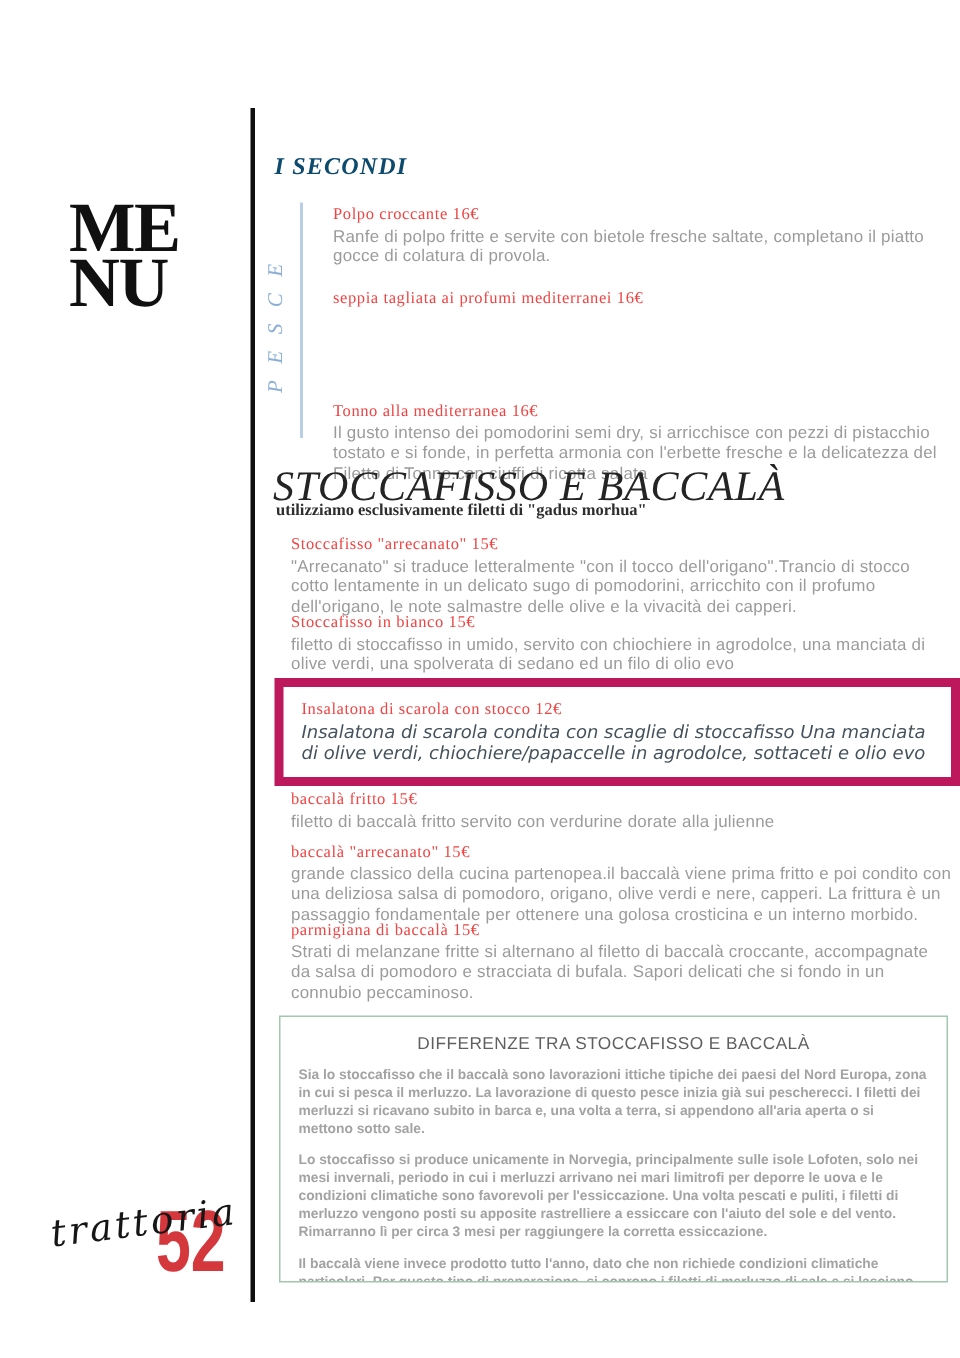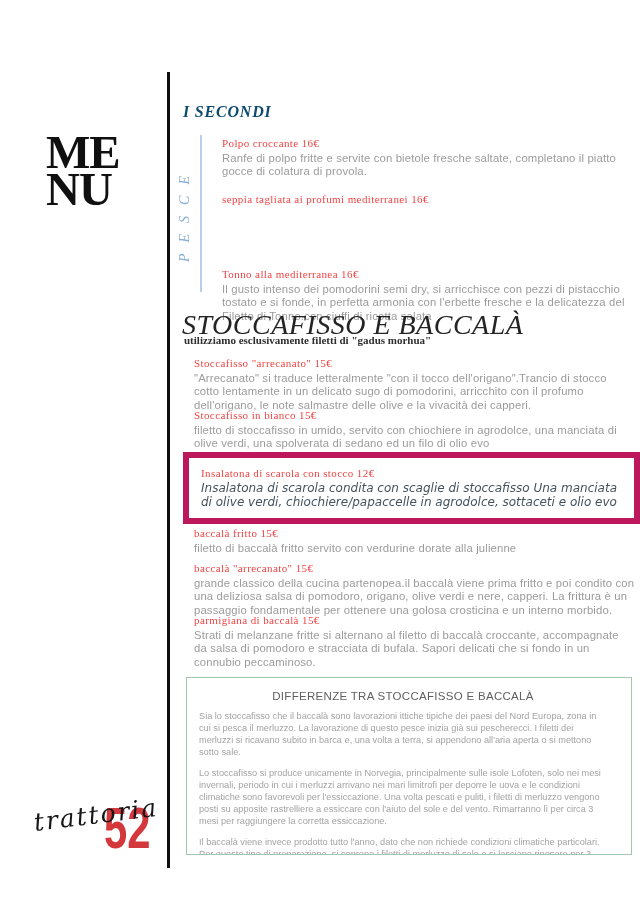--- a/index.html
+++ b/index.html
@@ -63,28 +63,28 @@
     border:6px solid #be185d;padding:9px 12px 8px 12px;
   }
   .hand-desc{
     font-family:"DejaVu Sans",sans-serif;font-style:italic;
     font-size:12px;line-height:1.2;color:#45525c;margin:2px 0 0 0;
   }
 
   
   .info-box{
     left:186px;top:677px;width:446px;height:178px;box-sizing:border-box;
-    border:1px solid #a2c6ae;padding:12px 24px 8px 12px;overflow:hidden;
+    border:1px solid #a2c6ae;padding:12px 12px 8px 12px;overflow:hidden;
   }
   .info-title{
     text-align:center;font-size:11.5px;letter-spacing:0.3px;color:#5f5f5f;
     margin:0 0 9px 0;
   }
   .info-para{
-    font-size:9.2px;line-height:1.3;color:#a3a3a3;margin:0 0 9px 0;
+    font-size:9.2px;line-height:1.3;color:#a3a3a3;margin:0 0 9px 0;font-weight:bold;
   }
 
   
   .footer-script{
     left:34px;top:808px;z-index:2;
     font-family:"DejaVu Serif",serif;font-style:italic;
     font-size:25px;letter-spacing:2px;color:#161616;
     transform:rotate(-7deg);transform-origin:left center;
   }
   .footer-number{

